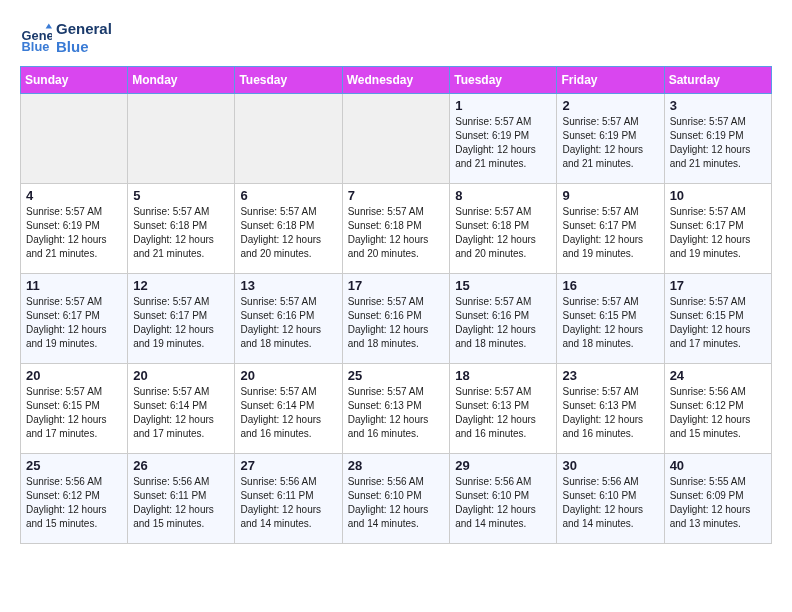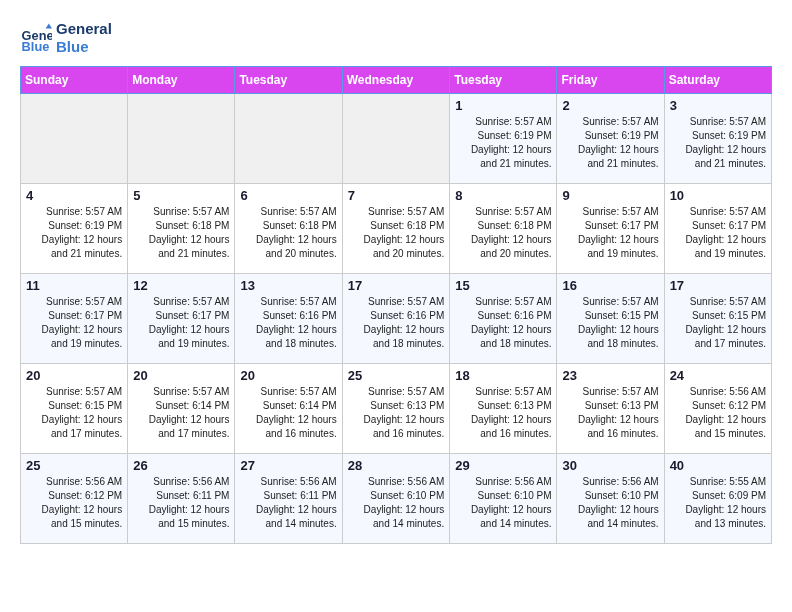--- a/index.html
+++ b/index.html
@@ -69,21 +69,20 @@
     .day-number {
       font-size: 13px;
       font-weight: bold;
       color: #1a1a2e;
       margin-bottom: 2px;
     }
     .day-info {
       font-size: 10px;
       color: #222;
       line-height: 1.4;
-      text-align: right;
     }
     .empty-cell {
       background: #f0f0f0 !important;
     }
   </style>
 </head>
 <body>
 
 <div class="header">
   <div class="logo">

